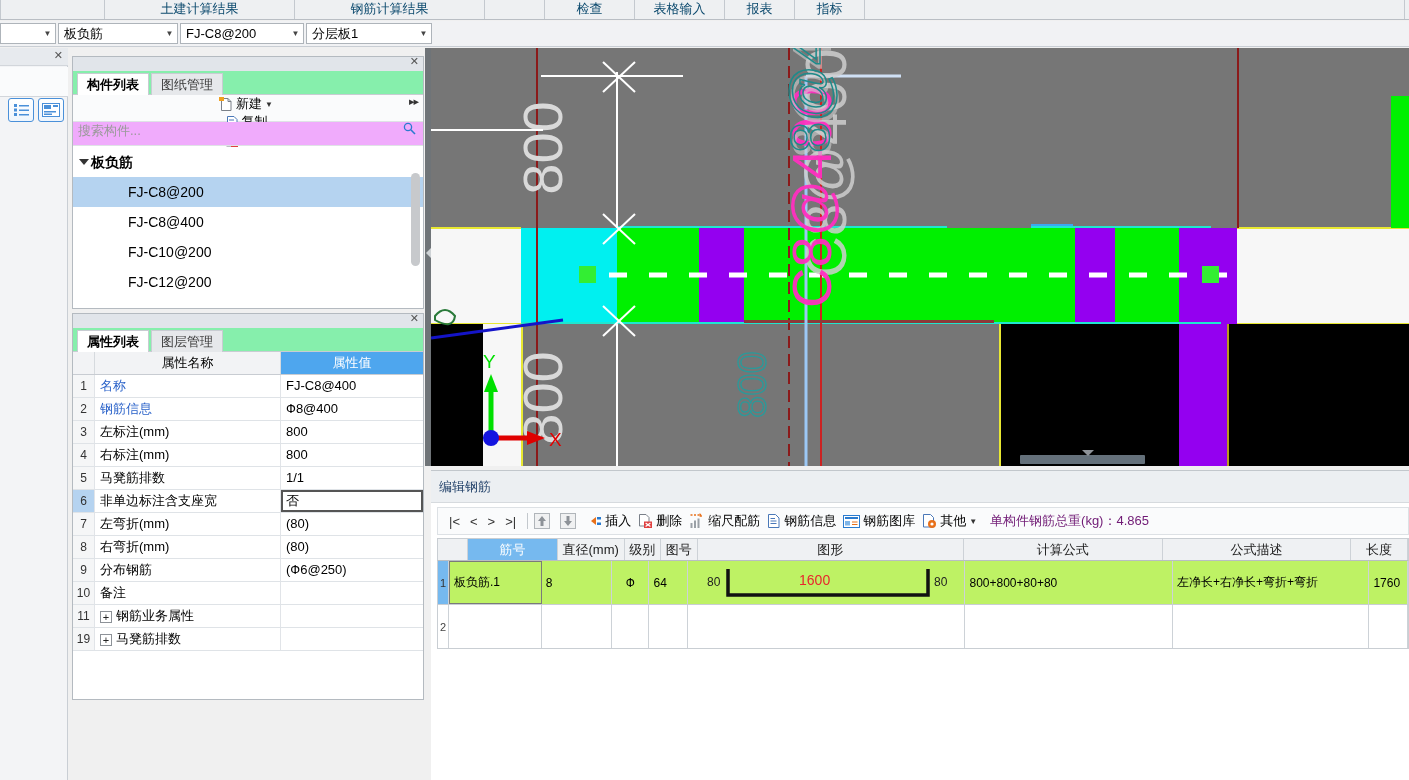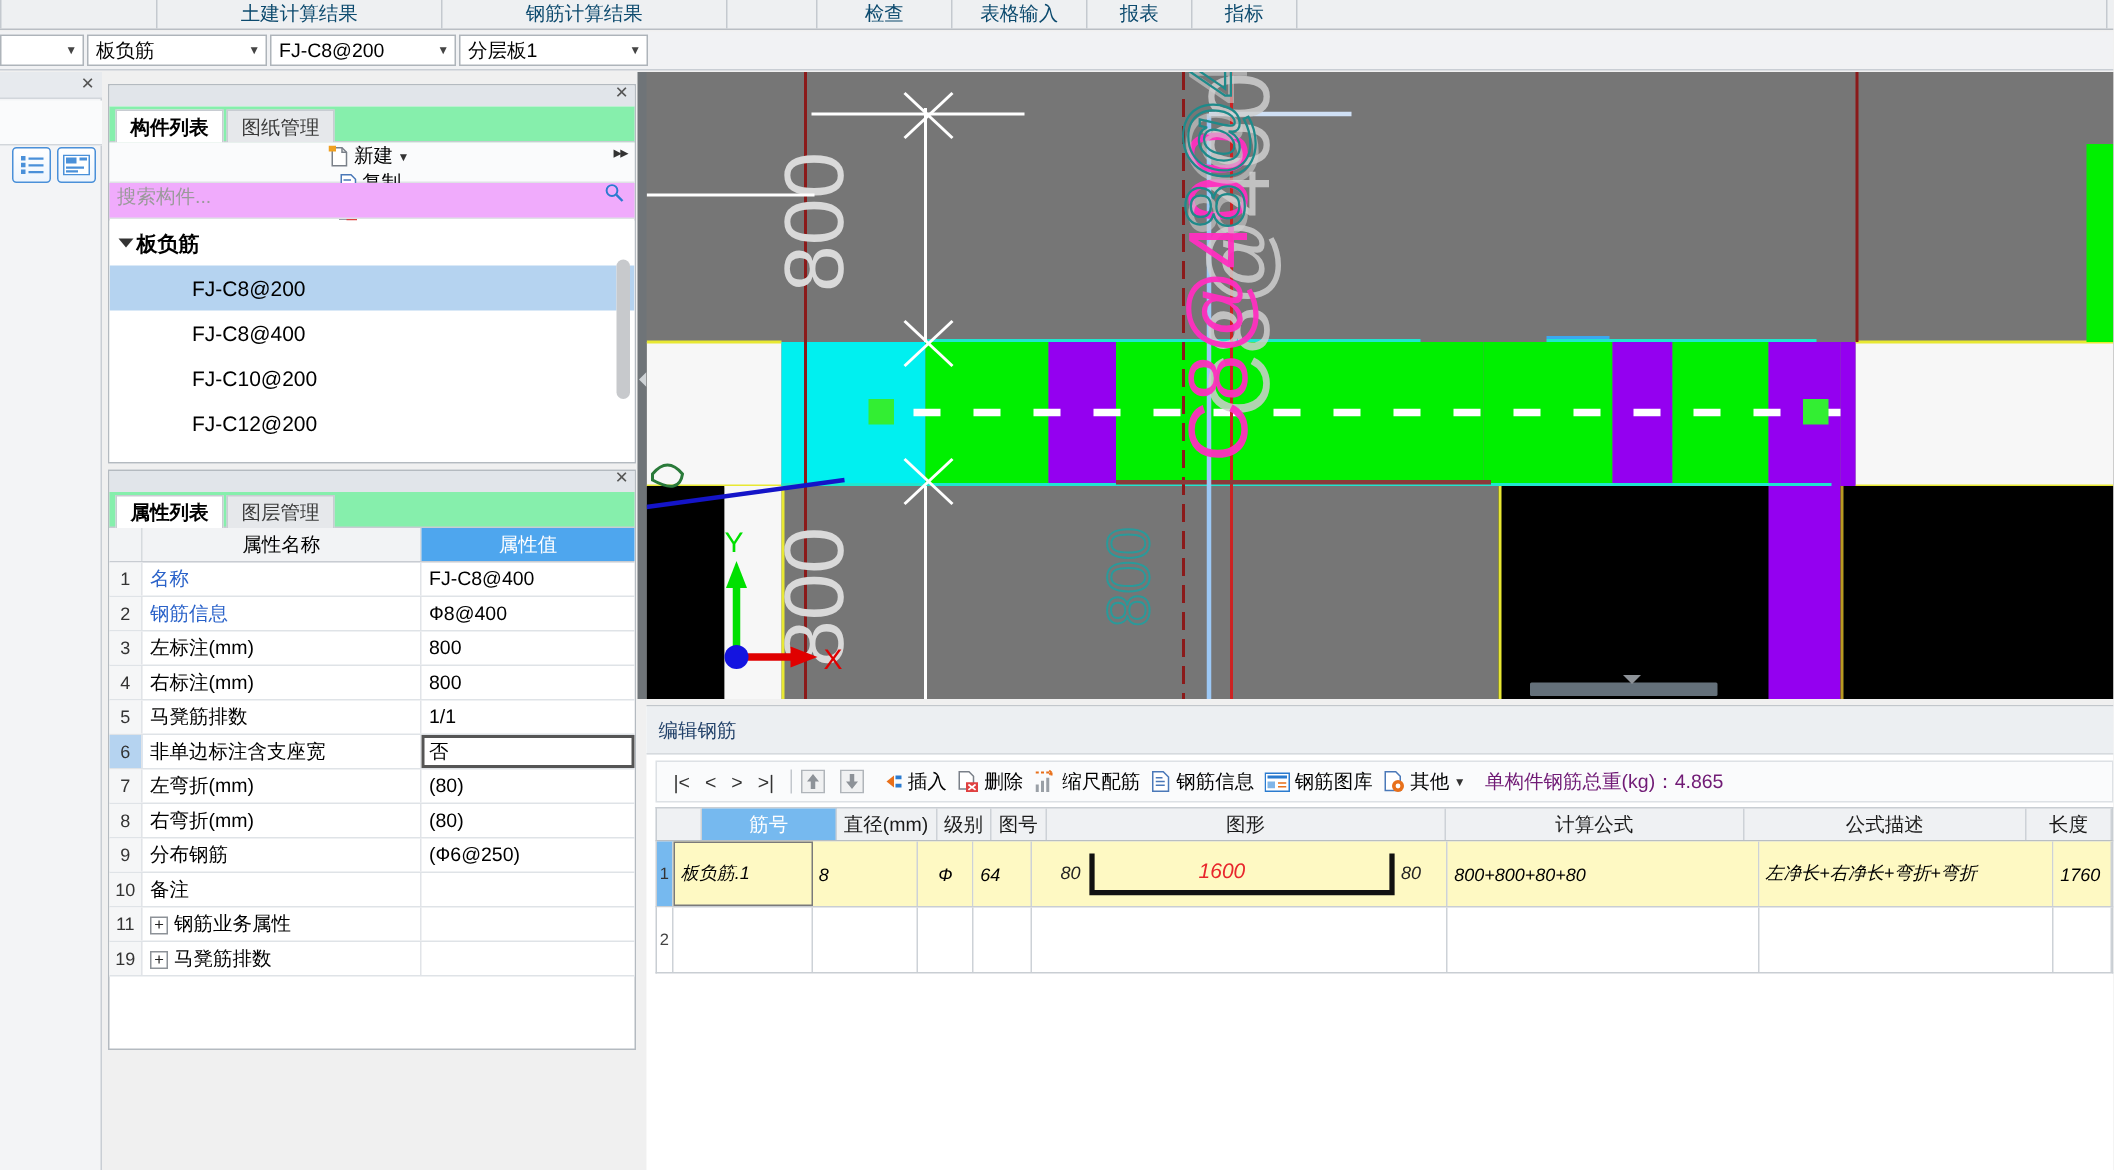--- a/index.html
+++ b/index.html
@@ -234,21 +234,21 @@
     border-right: 1px solid #cdd2d7; text-align: center; line-height: 22px;
     font-size: 13px; color: #1b1b1b; overflow: hidden; white-space: nowrap;
   }
   .rt-head .hc.sel { background: #76b9ef; color: #fff; }
   .rt-head .hc-idx { width: 11px; border-right: 1px solid #cdd2d7; }
   .rt-row { display: flex; height: 44px; border-left: 1px solid #c9ced3; border-right: 1px solid #c9ced3; border-bottom: 1px solid #c9ced3;}
   .rt-row .rc {
     border-right: 1px solid #cdd2d7; font-size: 12px; overflow: hidden;
     display: flex; align-items: center; padding-left: 4px; white-space: nowrap;
   }
-  .rt-row.filled .rc { background: #fef9c3; font-style: italic; }
+  .rt-row.filled .rc { background: #bef264; }
   .rt-row .rc-idx {
     width: 11px; background: #76b9ef; font-size: 11px; color: #333;
     display: flex; align-items: center; justify-content: center;
     border-right: 1px solid #cdd2d7;
   }
   .rt-row.empty .rc-idx { background: #fff; color: #444; }
   .rt-row .rc.first { border: 1px solid #7a7a7a; }
   .rt-row .rc.shape { padding: 0; position: relative; }
   .rt-row .rc.ctr { justify-content: center; padding-left: 0; }
 

